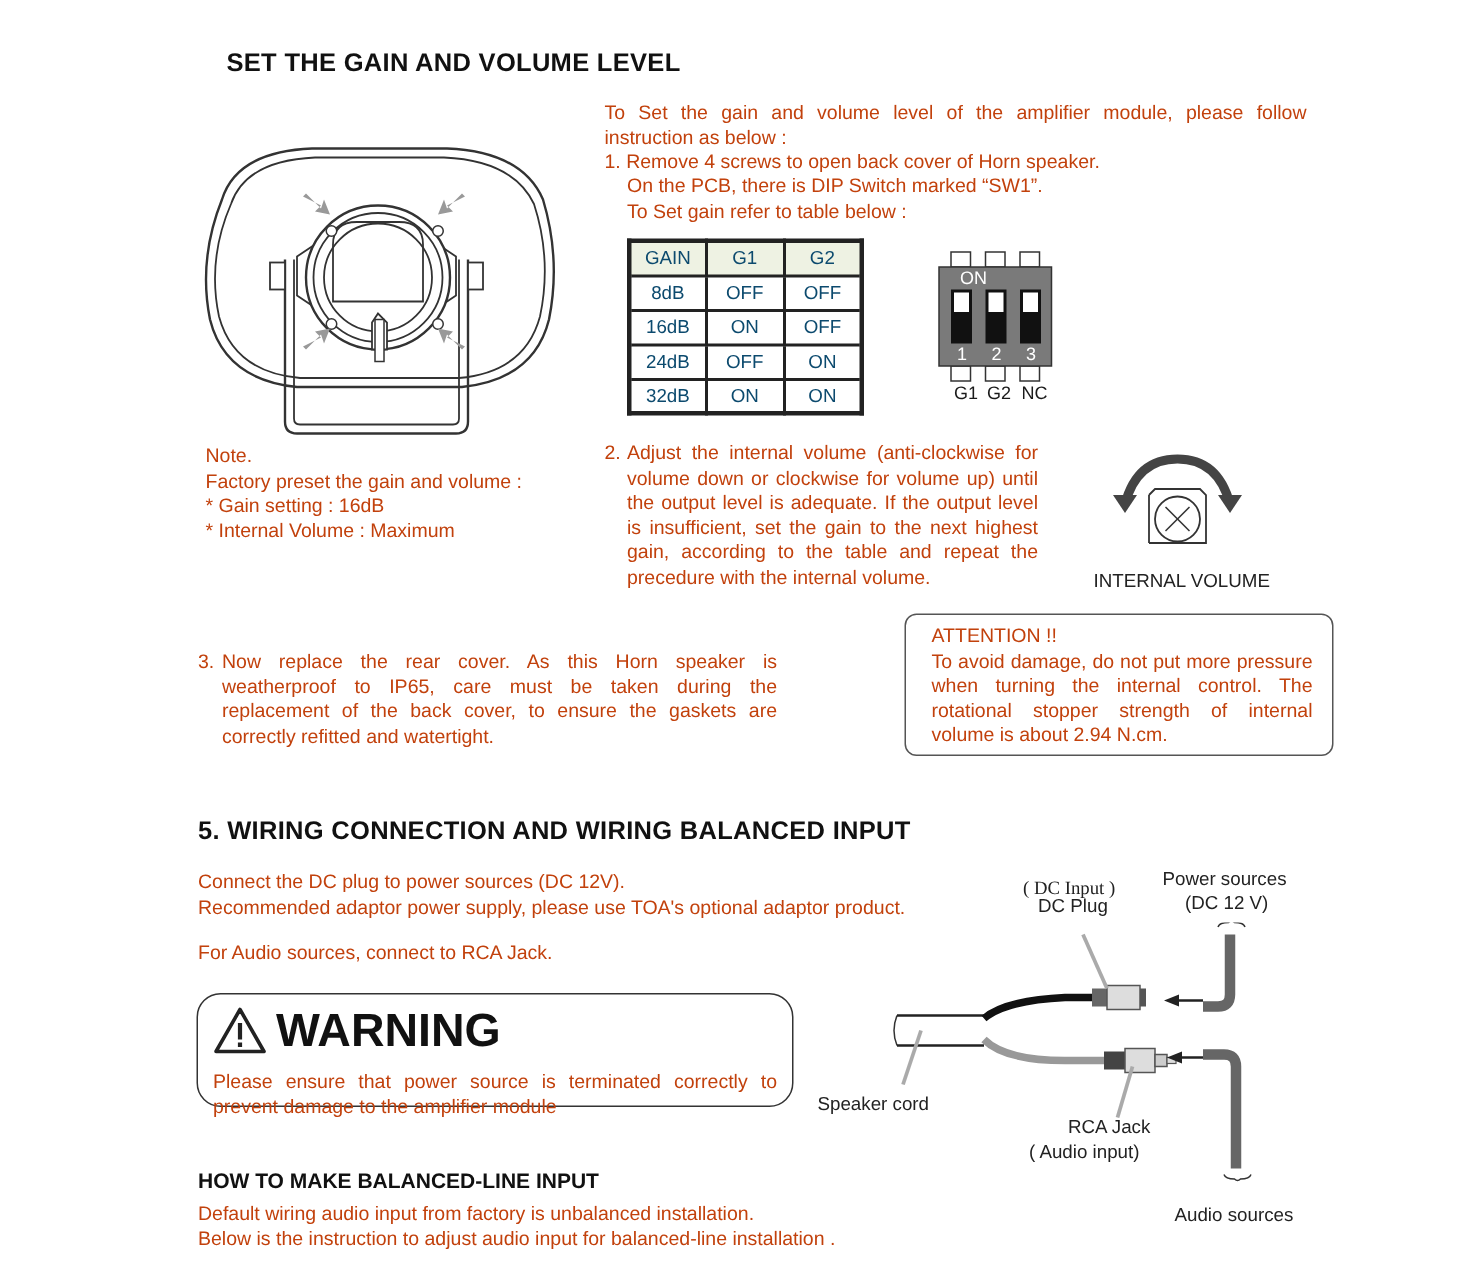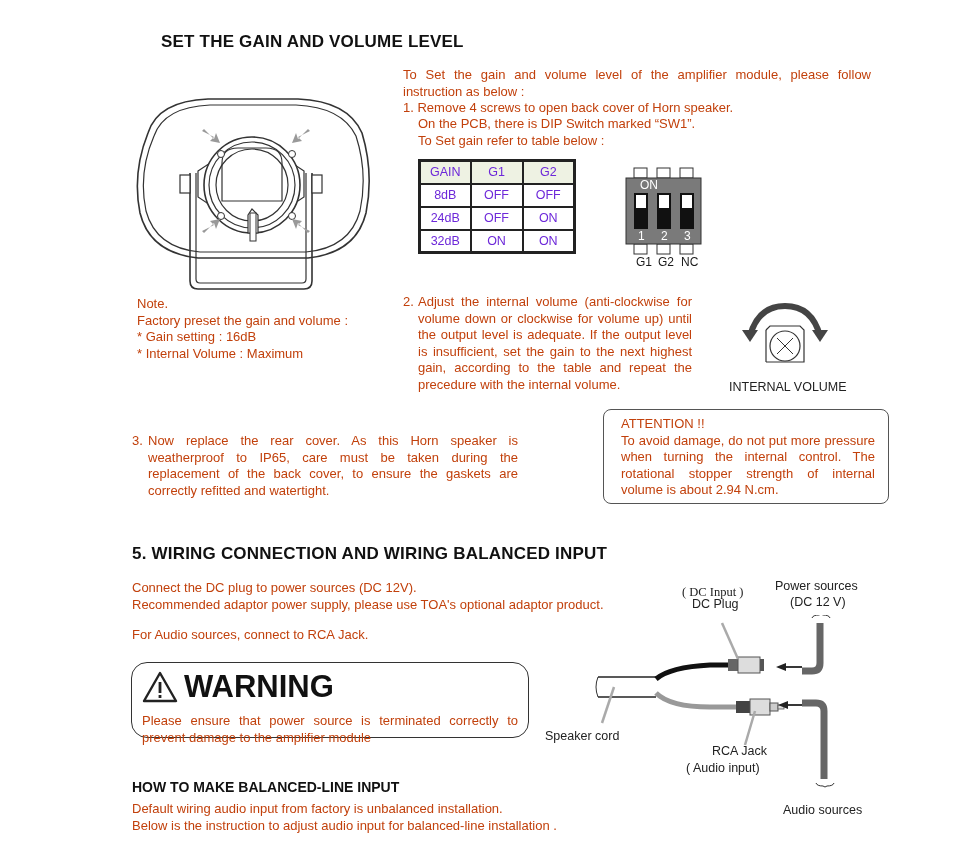--- a/index.html
+++ b/index.html
@@ -6,33 +6,33 @@
   html, body { width: 973px; height: 845px; background: #ffffff; overflow: hidden; }
   body { position: relative; font-family: "Liberation Sans", sans-serif; color: #1a1a1a; font-size: 13px; }
   .abs { position: absolute; }
   .h1 { font-weight: bold; font-size: 17px; letter-spacing: 0.2px; color: #111; }
   .p { font-size: 13px; line-height: 16.5px; color: #c2410c; }
   .just { text-align: justify; text-align-last: left; }
   .lbl { font-size: 12.5px; color: #222; text-align: center; line-height: 16px; }
 
   
   table.gain { border-collapse: collapse; border: 3px solid #222; }
-  table.gain td { border: 2px solid #222; width: 52px; height: 23px; text-align: center; font-size: 12.5px; color: #6d28d9; padding: 0; }
+  table.gain td { border: 2px solid #222; width: 52px; height: 23px; text-align: center; font-size: 12.5px; color: #0c4a6e; padding: 0; }
   table.gain td:first-child { width: 51px; }
   table.gain tr.head td { background: #eef2e3; }
 
   
   .attention { border: 1.5px solid #555; border-radius: 8px; padding: 6px 13px 6px 17px; }
   .warning { border: 1.5px solid #333; border-radius: 16px; padding: 0 10px; }
   .warn-title { font-weight: bold; font-size: 31px; color: #111; display: flex; align-items: center; gap: 6px; line-height: 40px; margin-top: 4px; }
 </style>
 </head>
 <body>
 
-<div class="abs h1" style="left:151px; top:32px;margin-left:10px;">SET THE GAIN AND VOLUME LEVEL</div>
+<div class="abs h1" style="left:151px; top:32px;">SET THE GAIN AND VOLUME LEVEL</div>
 
 <svg class="abs" style="left:128px; top:93px;" width="250" height="200" viewBox="0 0 250 200">
 
   <path d="M20 40 Q30 8 80 6 L170 6 Q220 8 234 40 Q246 80 238 120 Q228 160 180 165 L70 165 Q22 160 12 120 Q4 80 20 40 Z" fill="none" stroke="#333" stroke-width="1.6"></path>
   <path d="M26 43 Q36 14 82 12 L168 12 Q214 14 228 43 Q240 80 232 118 Q222 155 178 159 L72 159 Q28 155 18 118 Q10 80 26 43 Z" fill="none" stroke="#333" stroke-width="1.2"></path>
 
   <path d="M62 80 L62 188 Q62 196 70 196 L176 196 Q184 196 184 188 L184 80" fill="none" stroke="#333" stroke-width="1.6"></path>
   <path d="M68 80 L68 186 Q68 190 72 190 L174 190 Q178 190 178 186 L178 80" fill="none" stroke="#333" stroke-width="1.2"></path>
 
   <rect x="52" y="82" width="10" height="18" fill="#fff" stroke="#333" stroke-width="1.2"></rect>
@@ -69,20 +69,25 @@
 <table class="abs gain" style="left:418px; top:159px;">
   <tbody>
       <tr class="head">
     <td>GAIN</td>
     <td>G1</td>
     <td>G2</td>
   </tr>
   <tr>
     <td>8dB</td>
     <td>OFF</td>
+    <td>OFF</td>
+  </tr>
+  <tr>
+    <td>16dB</td>
+    <td>ON</td>
     <td>OFF</td>
   </tr>
   <tr>
     <td>24dB</td>
     <td>OFF</td>
     <td>ON</td>
   </tr>
   <tr>
     <td>32dB</td>
     <td>ON</td>

